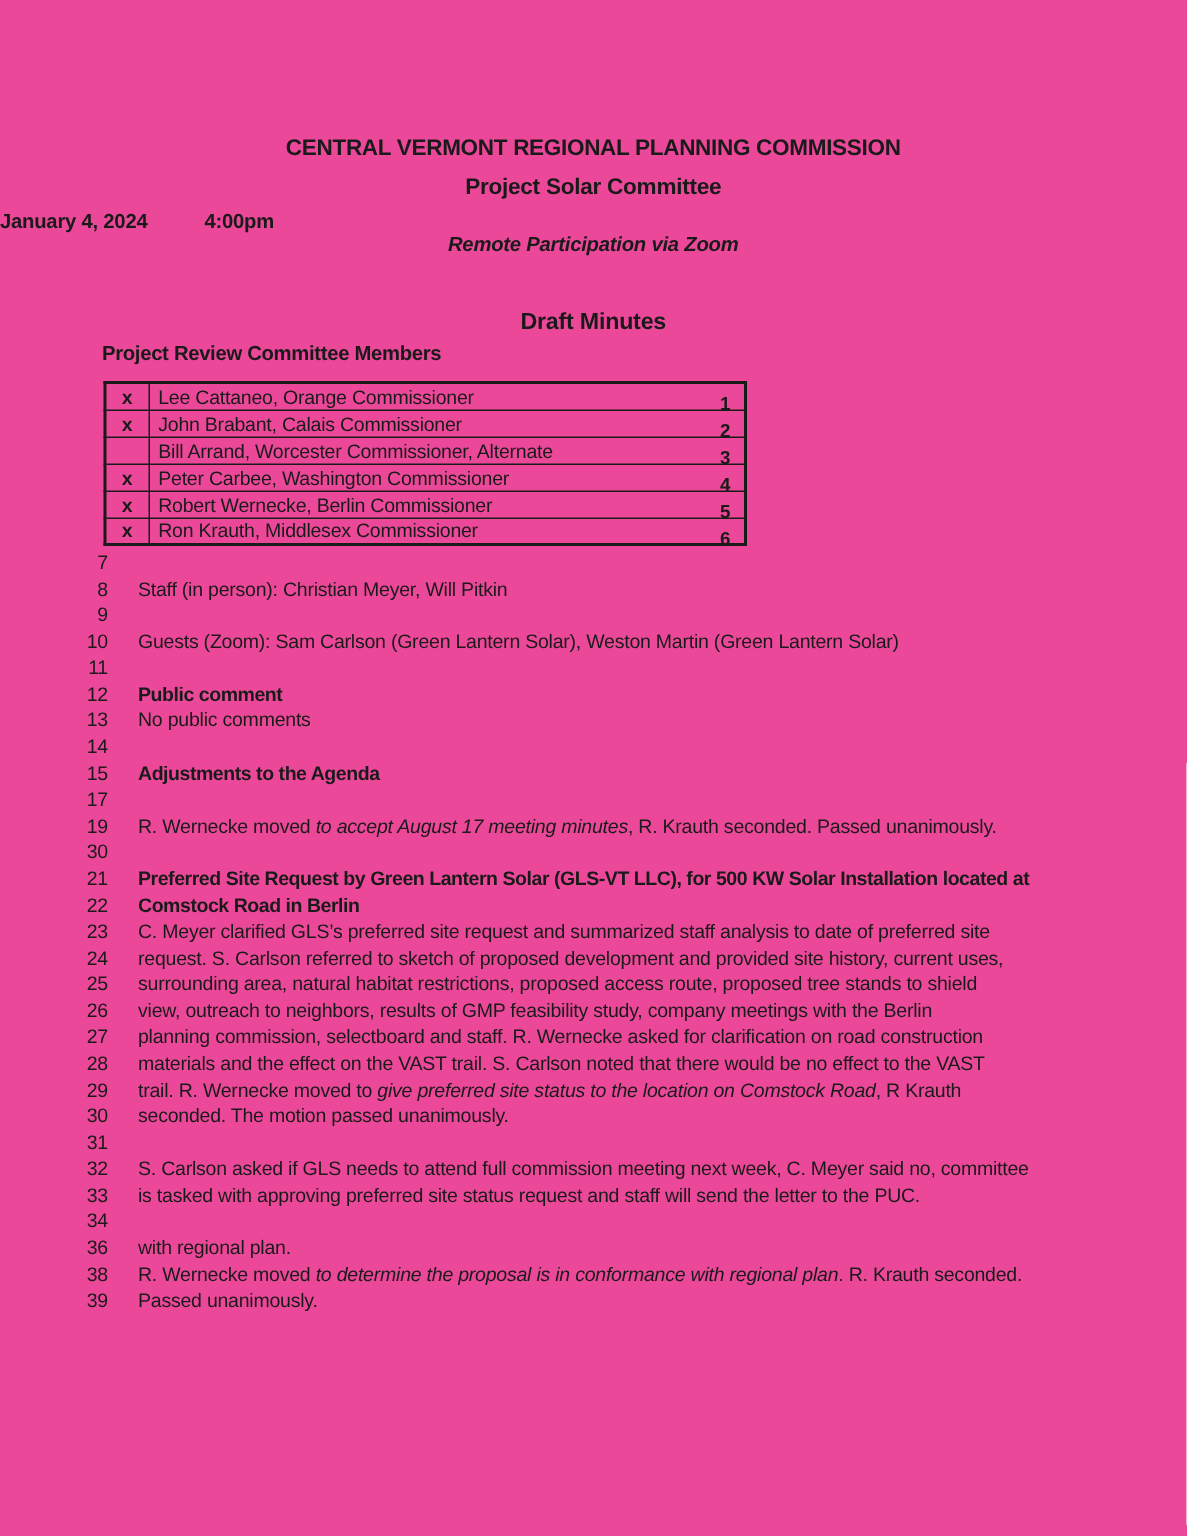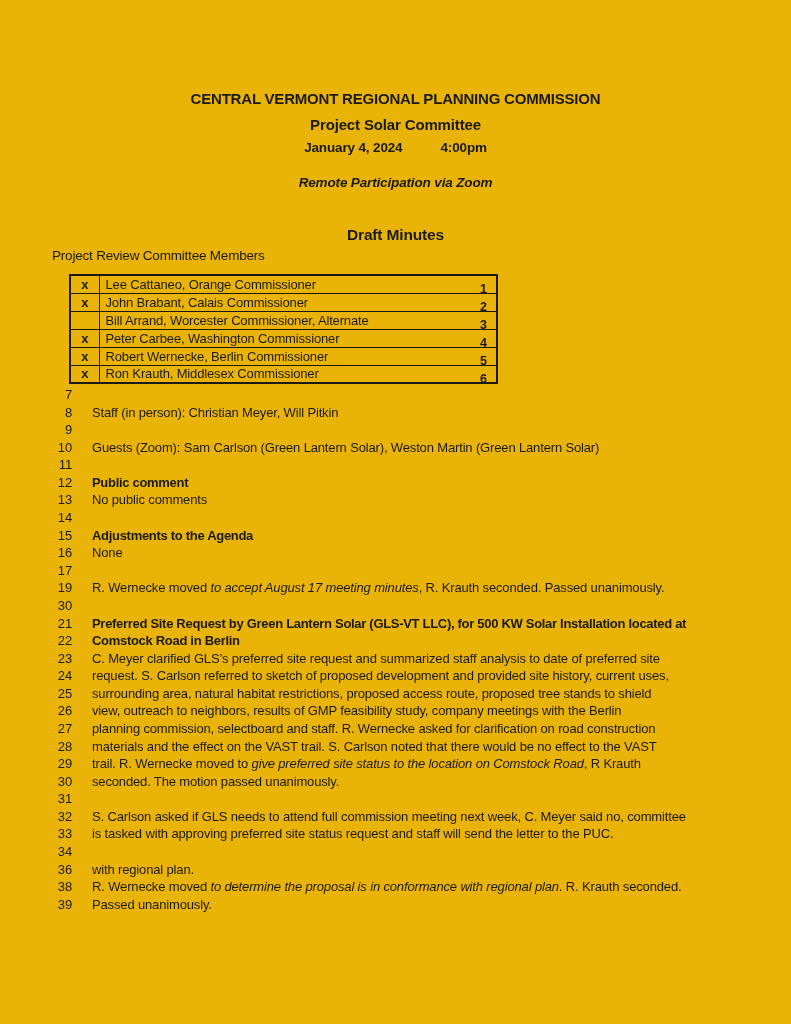--- a/index.html
+++ b/index.html
@@ -1,36 +1,36 @@
 <!DOCTYPE html>
 <html><head>
 <meta charset="utf-8">
 <style>
   * { margin:0; padding:0; box-sizing:border-box; }
   html,body { background:#ffffff; }
   .page {
     width:791px; height:1024px;
-    background:#eab308;
+    background:#ec4899;
     color:#1a1a1a;
     font-family:"Liberation Sans", sans-serif;
     position:relative;
     overflow:hidden;
     letter-spacing:-0.15px;
   }
   .doc-header { padding-top:90px; text-align:center; }
   .doc-title     { font-size:15px;   font-weight:700; line-height:17px; letter-spacing:-0.2px; }
   .doc-subtitle  { font-size:15px;   font-weight:700; line-height:17px; margin-top:9px; }
   .doc-dateline  { font-size:13.5px; font-weight:700; line-height:15px; margin-top:7px;
-                   display:flex; justify-content:center; gap:38px; }
-  .doc-mode      { font-size:13.5px; font-weight:700; font-style:italic; line-height:15px; margin-top:20px; }
+                   display:flex; gap:38px; }
+  .doc-mode      { font-size:13.5px; font-weight:700; font-style:italic; line-height:15px; margin-top:0; }
   .doc-minutes   { font-size:15.5px; font-weight:700; line-height:17px; margin-top:36px; }
 
   .members-heading {
-    margin:5px 0 0 52px;
-    font-size:13.5px; font-weight:400; line-height:16px; letter-spacing:-0.2px;
+    margin:5px 0 0 68px;
+    font-size:13.5px; font-weight:700; line-height:16px; letter-spacing:-0.2px;
   }
   table.members {
     margin:10px 0 0 69px;
     border-collapse:collapse;
     width:429px; table-layout:fixed;
     border:2px solid #1a1a1a;
   }
   table.members td {
     border:1.5px solid #1a1a1a;
     height:18px;
@@ -132,24 +132,20 @@
       </div>
       <div class="line">
         <div class="num">14</div>
         <div class="txt"></div>
       </div>
       <div class="line">
         <div class="num">15</div>
         <div class="txt"><span class="bold">Adjustments to the Agenda</span></div>
       </div>
       <div class="line">
-        <div class="num">16</div>
-        <div class="txt"><span>None</span></div>
-      </div>
-      <div class="line">
         <div class="num">17</div>
         <div class="txt"></div>
       </div>
       <div class="line">
         <div class="num">19</div>
         <div class="txt"><span>R. Wernecke moved </span><span class="italic">to accept August 17 meeting minutes</span><span>, R. Krauth seconded. Passed unanimously.</span></div>
       </div>
       <div class="line">
         <div class="num">30</div>
         <div class="txt"></div>

